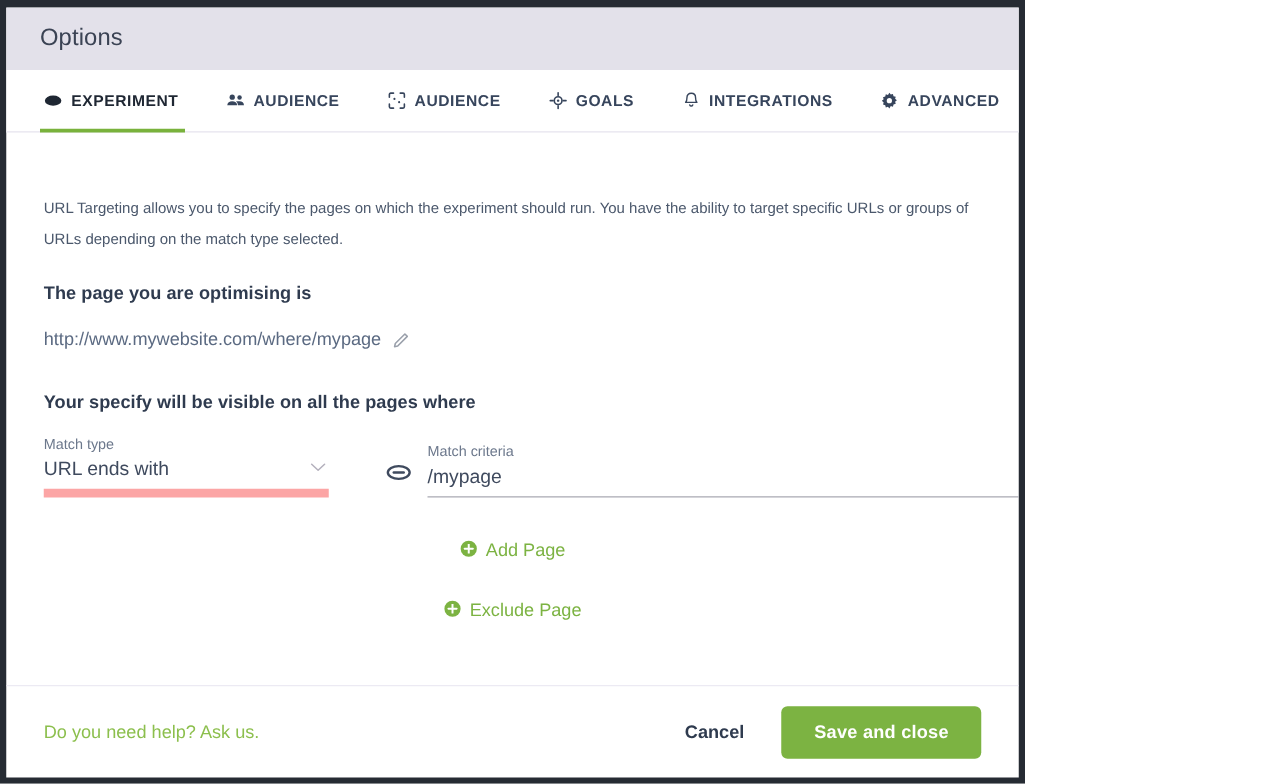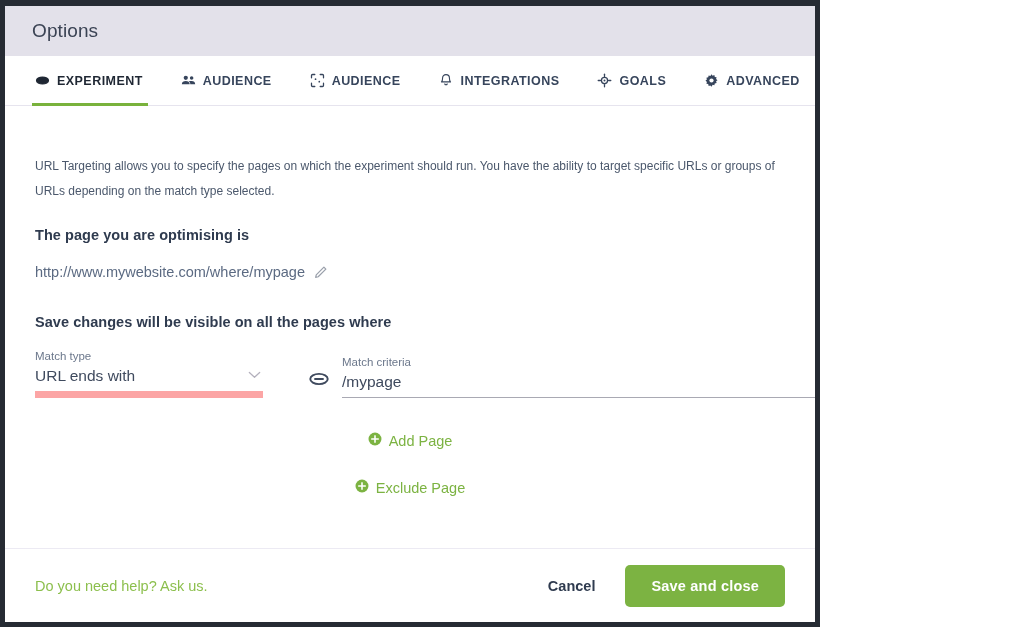--- a/index.html
+++ b/index.html
@@ -292,44 +292,44 @@
           <path d="M6.4 18h-3A1.4 1.4 0 0 1 2 16.6v-3"></path>
           <circle cx="7.4" cy="8.2" r="1.15" fill="#37455c" stroke="none"></circle>
           <circle cx="12.4" cy="11.6" r="1.15" fill="#37455c" stroke="none"></circle>
         </svg>
       </span>
       <span class="tab-label">AUDIENCE</span>
     </div>
 
     <div class="tab">
       <span class="tab-icon">
-        <svg width="14" height="15" viewBox="0 0 18 20" fill="none" stroke="#37455c" stroke-width="1.5" stroke-linejoin="round">
-          <path d="M9 2.2c-2.9 0-4.6 2-4.6 4.7 0 3.9-1.4 5-1.4 5h12s-1.4-1.1-1.4-5c0-2.7-1.7-4.7-4.6-4.7z"></path>
-          <path d="M7.4 14.6a1.7 1.7 0 0 0 3.2 0" stroke-linecap="round"></path>
-        </svg>
-      </span>
-      <span class="tab-label">INTEGRATIONS</span>
-    </div>
-
-    <div class="tab">
-      <span class="tab-icon">
         <svg width="15" height="15" viewBox="0 0 20 20" fill="none" stroke="#37455c" stroke-width="1.7">
           <circle cx="10" cy="10" r="4.1"></circle>
           <circle cx="10" cy="10" r="1.3" fill="#37455c" stroke="none"></circle>
           <line x1="10" y1="1.6" x2="10" y2="4.6" stroke-linecap="round"></line>
           <line x1="10" y1="15.4" x2="10" y2="18.4" stroke-linecap="round"></line>
           <line x1="1.6" y1="10" x2="4.6" y2="10" stroke-linecap="round"></line>
           <line x1="15.4" y1="10" x2="18.4" y2="10" stroke-linecap="round"></line>
         </svg>
       </span>
       <span class="tab-label">GOALS</span>
     </div>
 
     <div class="tab">
       <span class="tab-icon">
+        <svg width="14" height="15" viewBox="0 0 18 20" fill="none" stroke="#37455c" stroke-width="1.5" stroke-linejoin="round">
+          <path d="M9 2.2c-2.9 0-4.6 2-4.6 4.7 0 3.9-1.4 5-1.4 5h12s-1.4-1.1-1.4-5c0-2.7-1.7-4.7-4.6-4.7z"></path>
+          <path d="M7.4 14.6a1.7 1.7 0 0 0 3.2 0" stroke-linecap="round"></path>
+        </svg>
+      </span>
+      <span class="tab-label">INTEGRATIONS</span>
+    </div>
+
+    <div class="tab">
+      <span class="tab-icon">
         <svg width="15" height="15" viewBox="0 0 20 20" fill="#37455c">
           <path d="M10 1.6l1.5 1.9 2.3-.7.6 2.4 2.4.6-.7 2.3 1.9 1.5-1.9 1.5.7 2.3-2.4.6-.6 2.4-2.3-.7L10 18.4l-1.5-1.9-2.3.7-.6-2.4-2.4-.6.7-2.3L2 10.1l1.9-1.5-.7-2.3 2.4-.6.6-2.4 2.3.7z"></path>
           <circle cx="10" cy="10" r="2.8" fill="#ffffff"></circle>
         </svg>
       </span>
       <span class="tab-label">ADVANCED</span>
     </div>
 
   </div>
 
@@ -341,21 +341,21 @@
 
     <div class="urlrow">
       <span class="urltext">http://www.mywebsite.com/where/mypage</span>
       <span class="pencil-wrap">
         <svg class="pencil-icon" width="15" height="15" viewBox="0 0 18 18" fill="none" stroke="#9aa0ab" stroke-width="1.5" stroke-linecap="round" stroke-linejoin="round">
           <path d="M13.1 2.6l2.3 2.3L6.2 14.1l-3 .7.7-3z"></path>
         </svg>
       </span>
     </div>
 
-    <h3 class="section-head head2">Save changes will be visible on all the pages where</h3>
+    <h3 class="section-head head2">Your specify will be visible on all the pages where</h3>
 
     <div class="fields">
 
       <div class="field">
         <div class="field-label">Match type</div>
         <div class="field-select">
           <span class="field-value">URL ends with</span>
           <span class="chevron">
             <svg width="13" height="8" viewBox="0 0 14 9" fill="none" stroke="#b4b1bd" stroke-width="1.4" stroke-linecap="round" stroke-linejoin="round">
               <path d="M1.2 1.6L7 7 12.8 1.6"></path>

